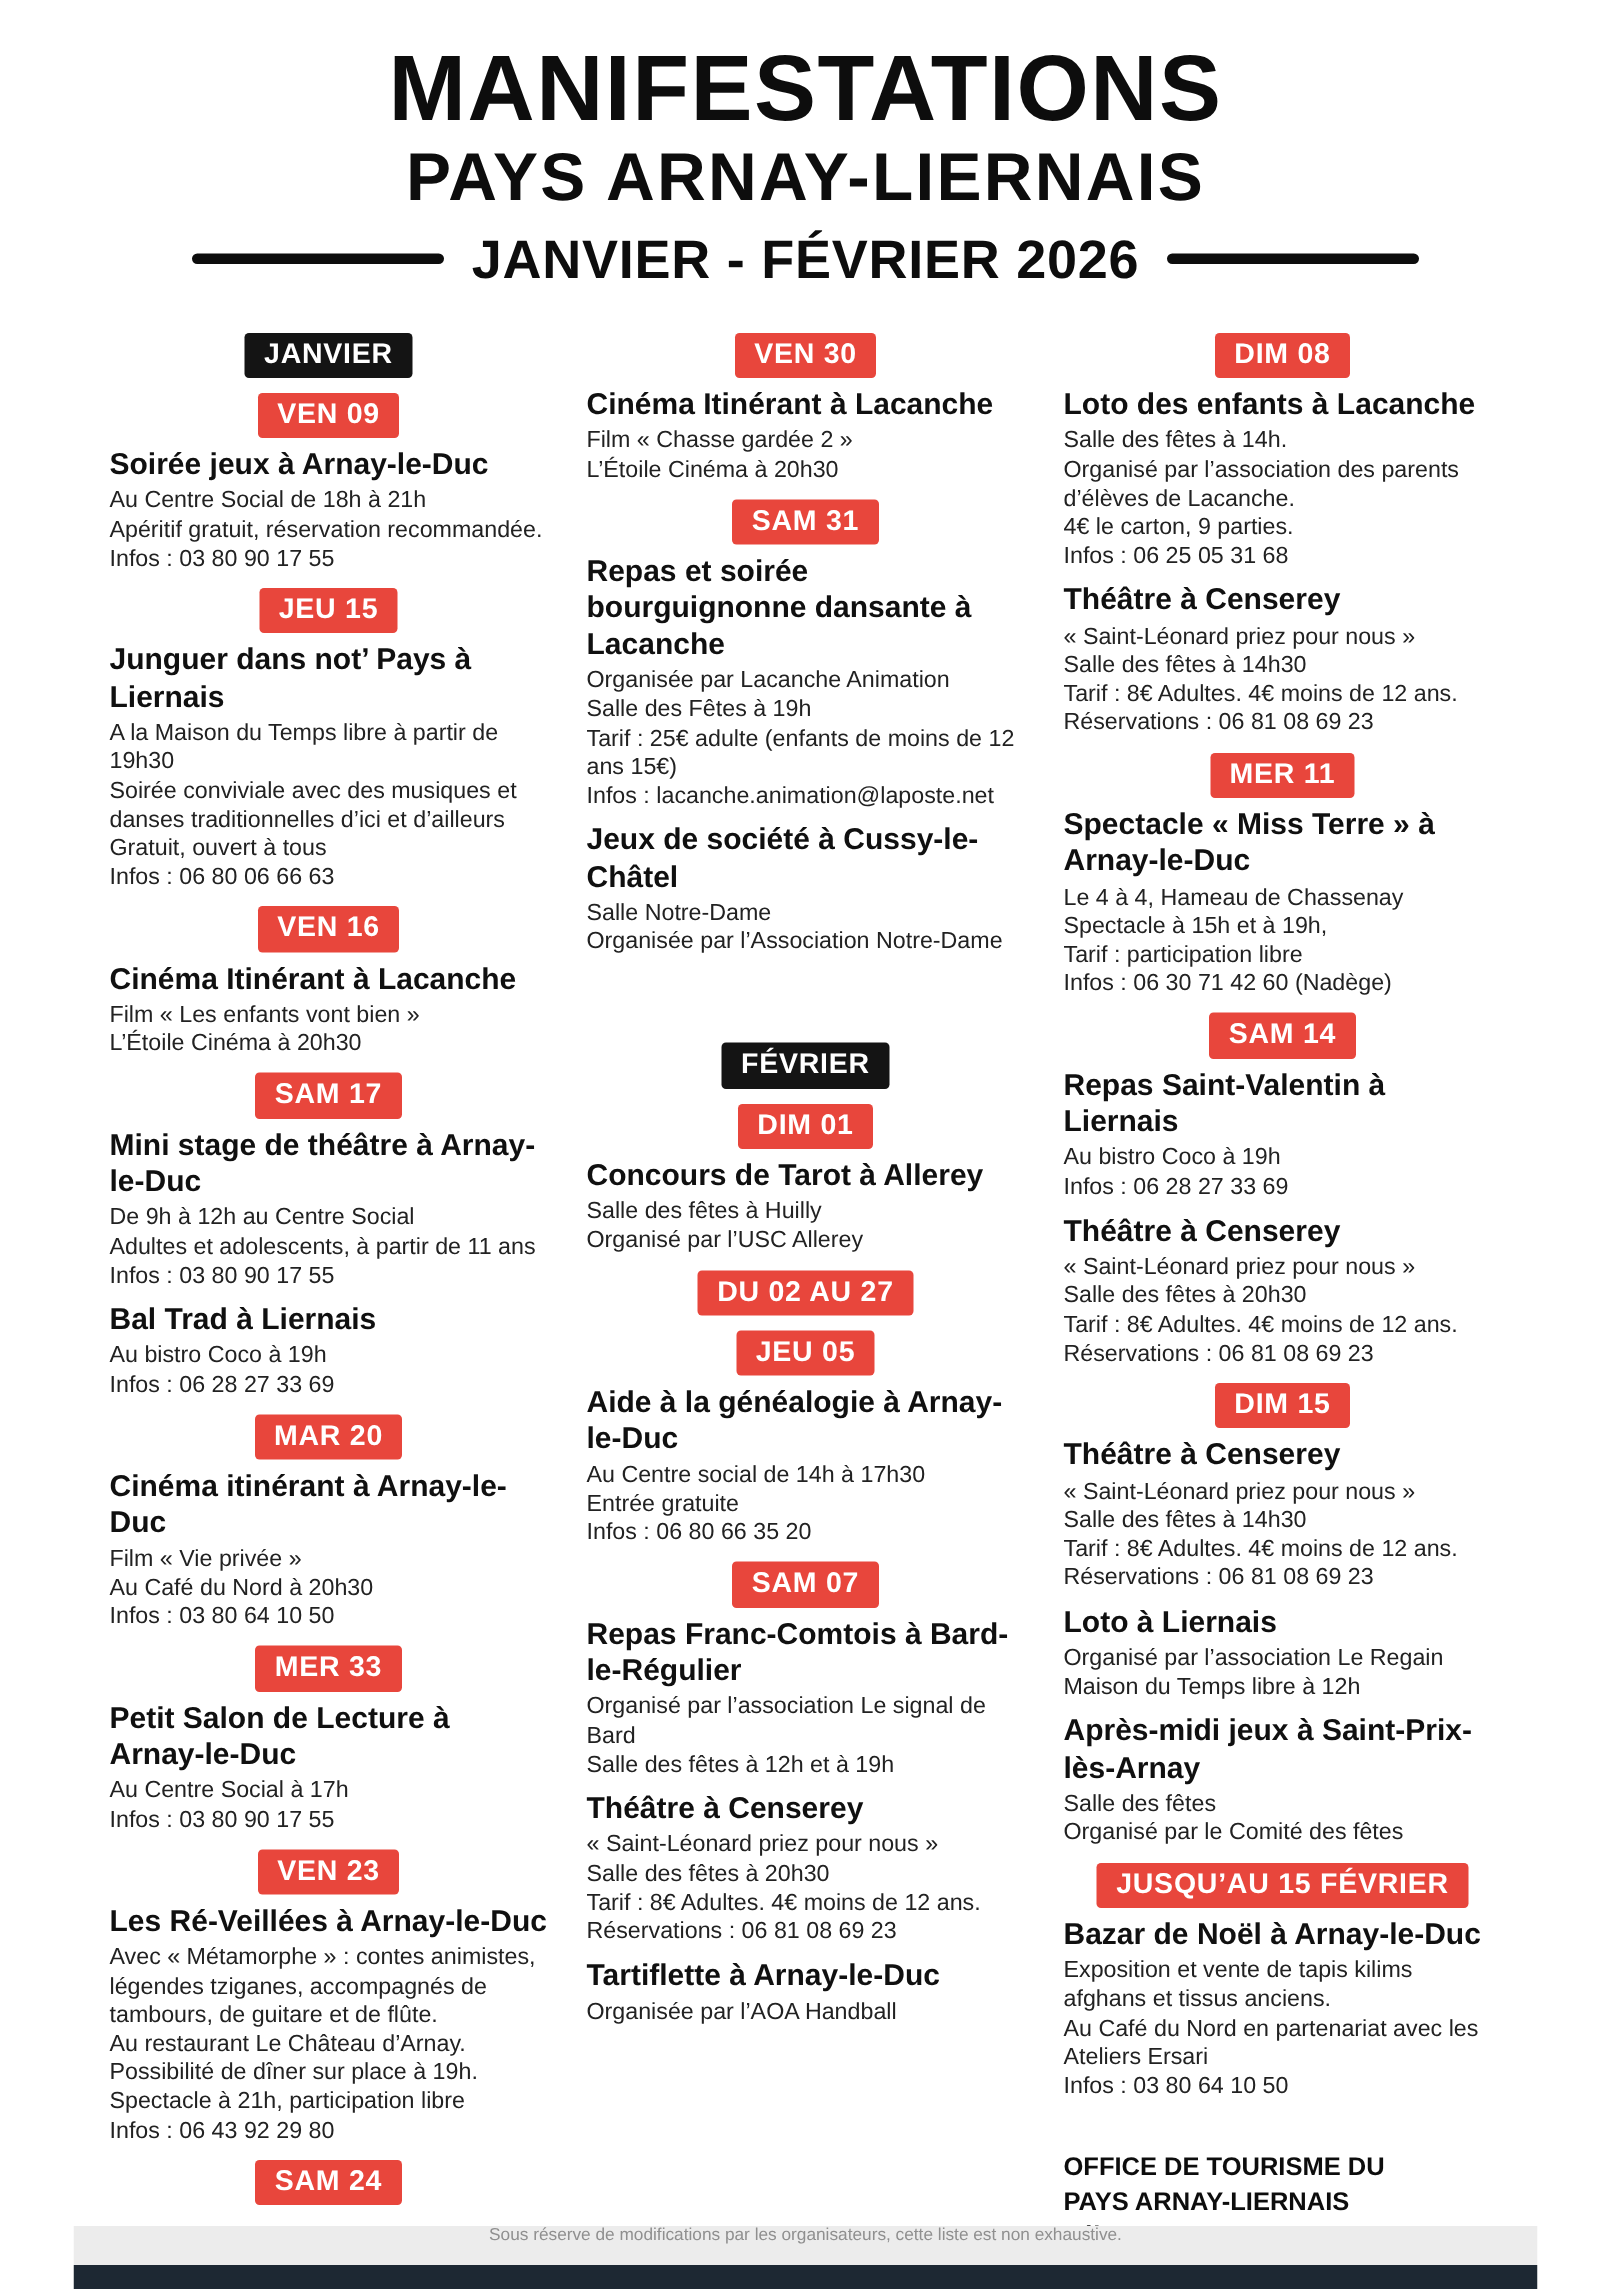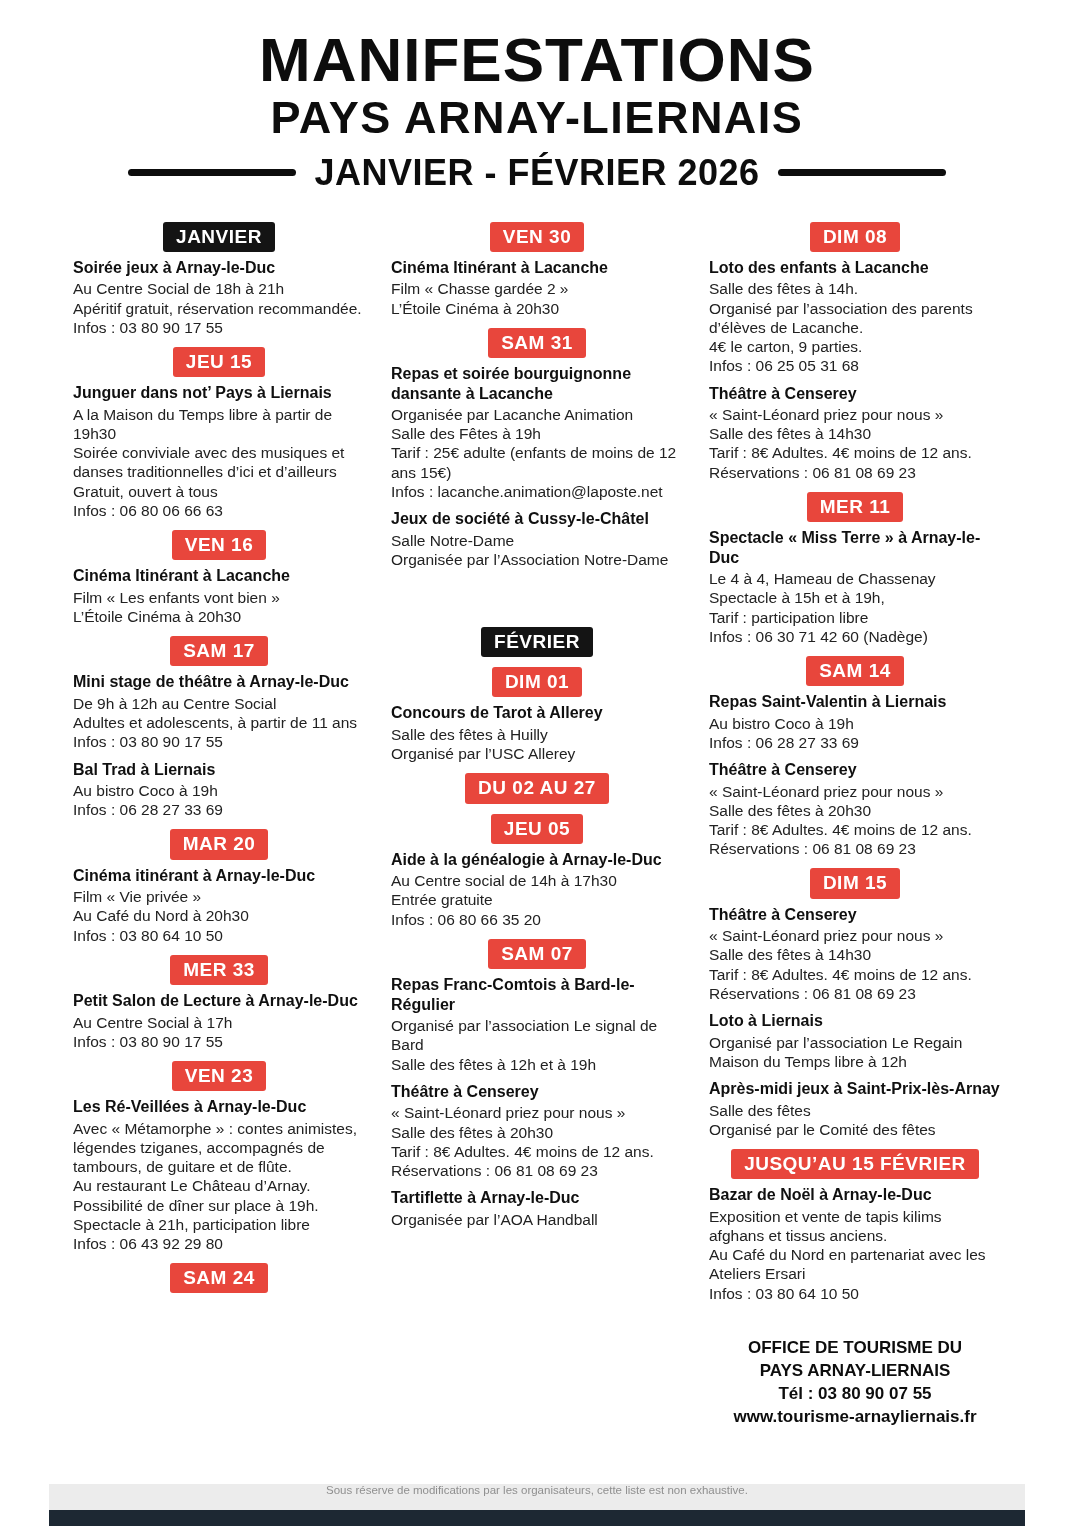--- a/index.html
+++ b/index.html
@@ -28,23 +28,23 @@
   }
   .badge-row { text-align:center; margin:10px 0 6px; }
   .badge {
     display:inline-block; color:#fff; font-weight:800; font-size:19px;
     padding:3px 13px 4px; border-radius:3px; letter-spacing:.5px; line-height:1.22;
   }
   .badge-month { background:var(--badge-black,#141414);text-align:right; }
   .badge-date  { background:var(--badge-red,#e8463c); }
   .gap-top { margin-top:58px; }
   .event { margin-bottom:8px; }
-  .event-title { margin:0 0 2px; font-size:16px; font-weight:800; line-height:1.22; color:#101010; }
+  .event-title { margin:0 0 2px; font-size:20px; font-weight:800; line-height:1.22; color:#101010; }
   .event-line  { margin:0; font-size:15.5px; line-height:1.24; color:#222; }
-  .contact { margin-top:34px; text-align:center; }
+  .contact { margin-top:34px; }
   .contact-line { margin:0; font-size:17px; font-weight:800; line-height:1.35; color:#0d0d0d; }
   
   .footer-note {
     position:absolute; left:0; right:0; bottom:16px; height:26px;
     background:#ececec; display:flex; align-items:flex-start; justify-content:center;
   }
   .footer-note span { font-size:11.5px; color:#8f8f8f; }
   .bottom-strip { position:absolute; left:0; right:0; bottom:0; height:16px; background:#1d2833; }
 </style>
 </head>
@@ -58,20 +58,21 @@
     <div class="period-row">
       <span class="period-dash"></span>
       <span class="period-text">JANVIER - FÉVRIER 2026</span>
       <span class="period-dash"></span>
     </div>
   </header>
 
   <main class="columns">
     <section class="col">
         <div class="badge-row"><span class="badge badge-month">JANVIER</span></div>
+        <div class="badge-row"><span class="badge badge-date">VEN 09</span></div>
         <div class="event">
           <h3 class="event-title">Soirée jeux à Arnay-le-Duc</h3>
           <p class="event-line">Au Centre Social de 18h à 21h</p>
           <p class="event-line">Apéritif gratuit, réservation recommandée.</p>
           <p class="event-line">Infos : 03 80 90 17 55</p>
         </div>
         <div class="badge-row"><span class="badge badge-date">JEU 15</span></div>
         <div class="event">
           <h3 class="event-title">Junguer dans not’ Pays à Liernais</h3>
           <p class="event-line">A la Maison du Temps libre à partir de 19h30</p>

